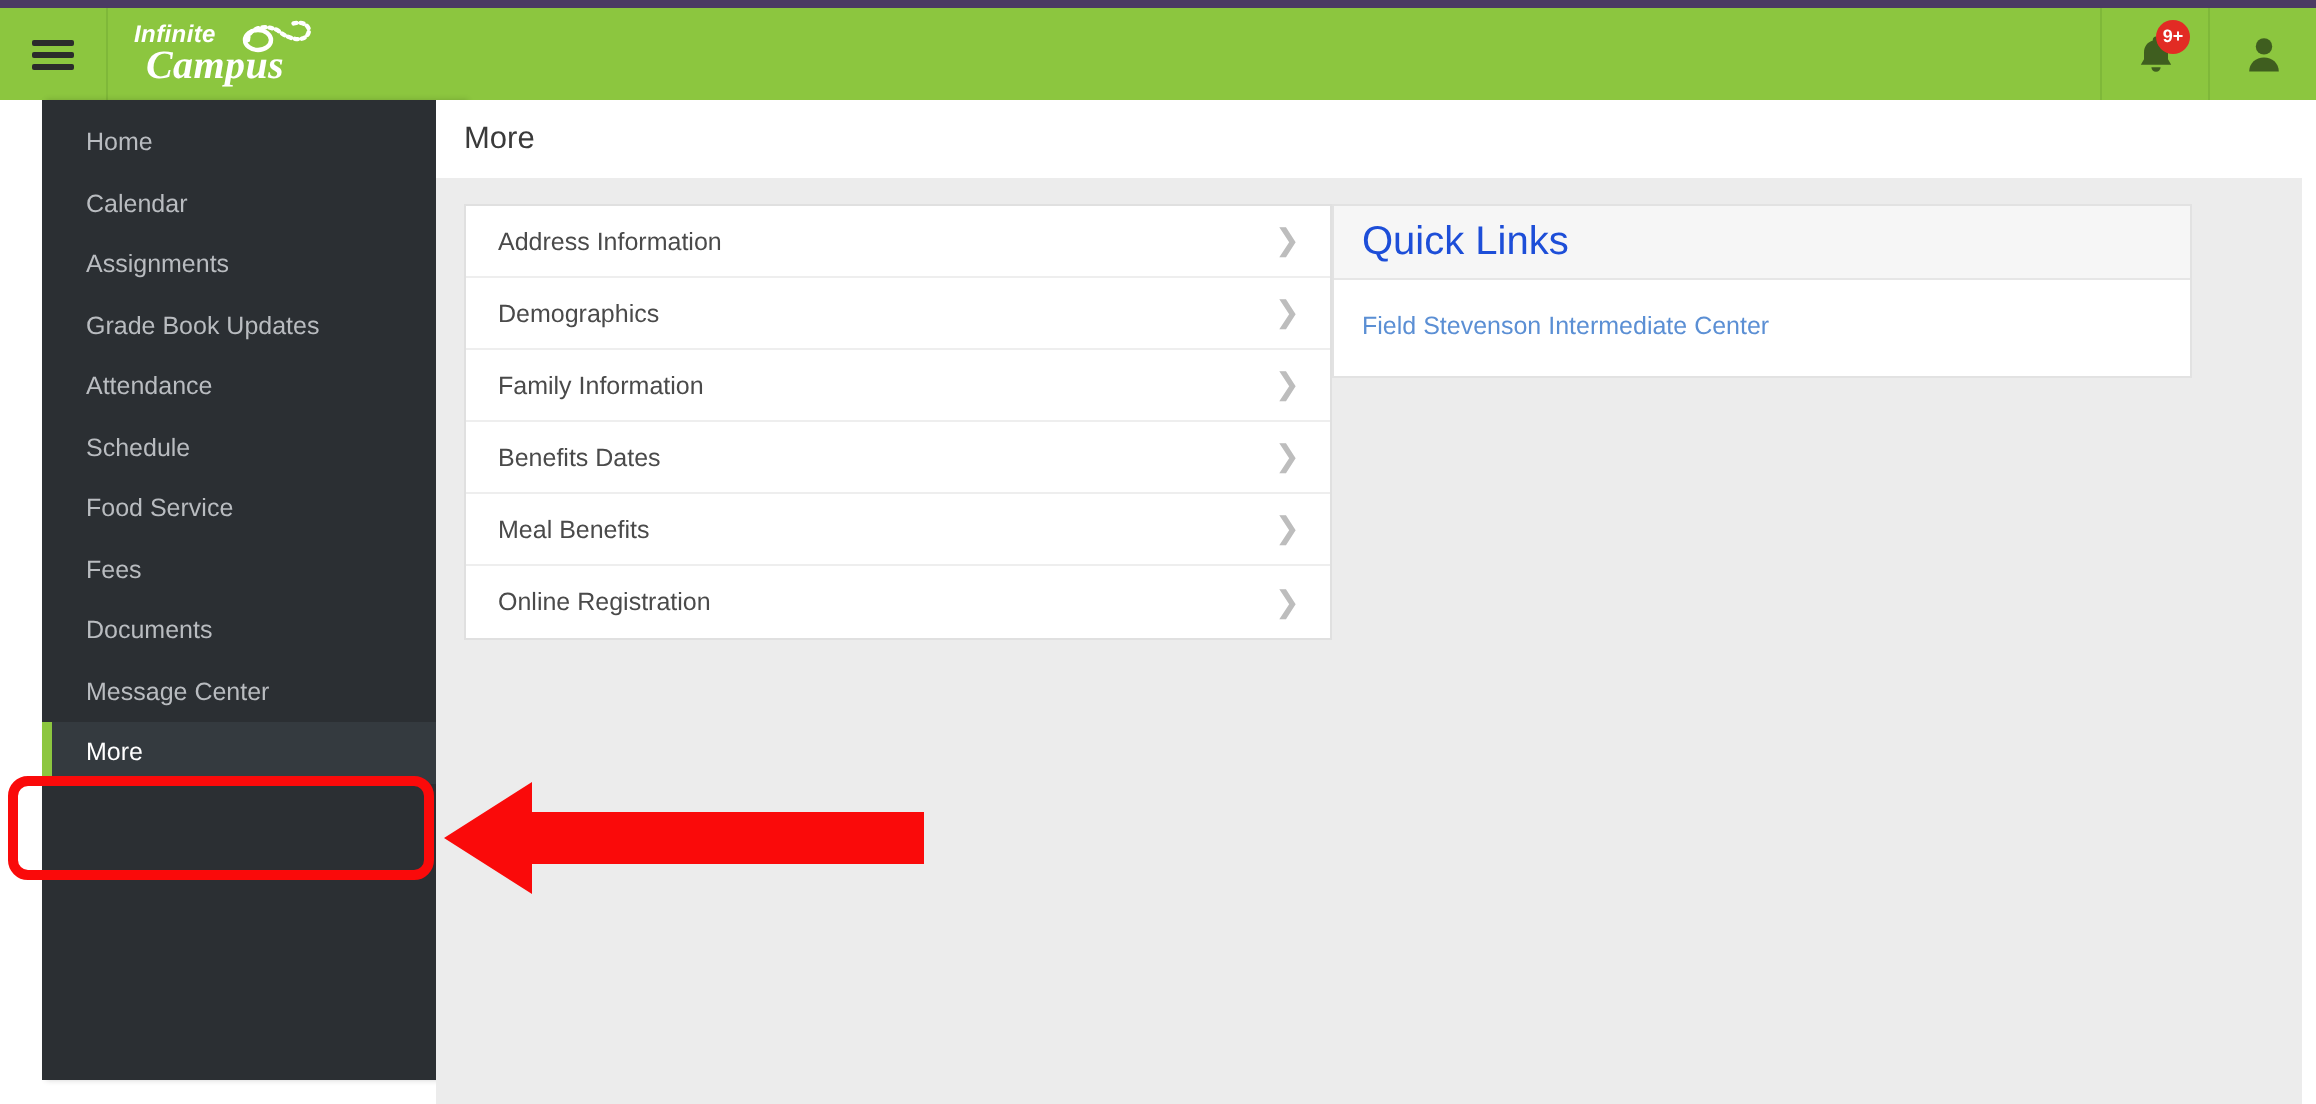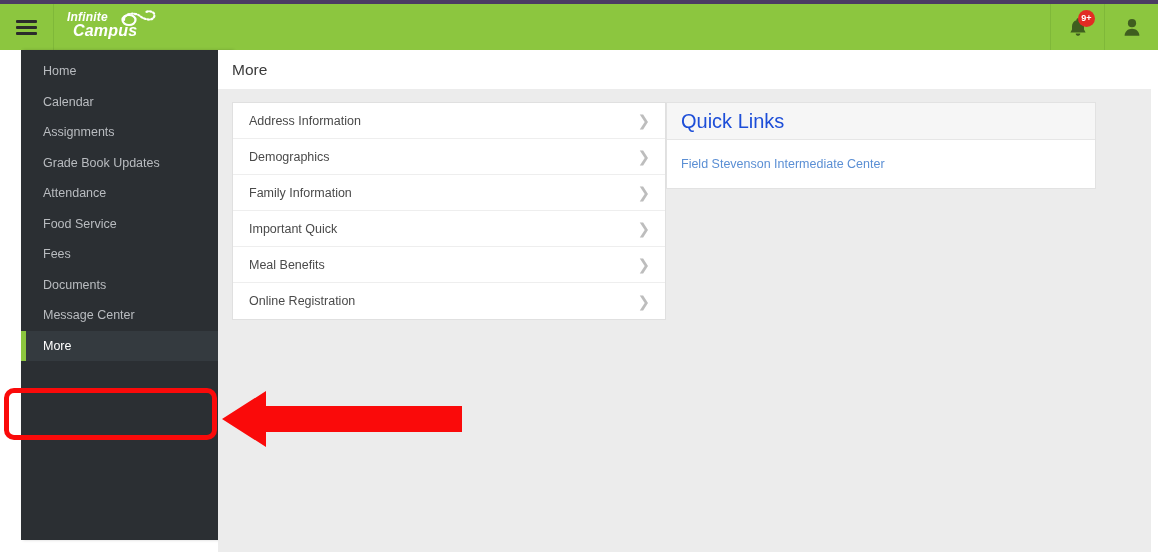--- a/index.html
+++ b/index.html
@@ -76,25 +76,26 @@
     font-size: 12px;
     font-style: italic;
     font-weight: bold;
     letter-spacing: 0.2px;
     line-height: 1;
   }
   .brand-campus {
     position: absolute;
     left: 7px;
     top: 13px;
-    font-size: 16px;
+    font-size: 20px;
     font-style: italic;
     font-weight: bold;
     letter-spacing: 0.2px;
     line-height: 1;
+    font-family: Liberation Serif, serif;
   }
   .brand-swoosh {
     position: absolute;
     left: 52px;
     top: -2px;
   }
 
   .header-spacer { flex: 1 1 auto; }
 
   .header-btn {
@@ -330,20 +331,23 @@
     <div class="nav-item">
       <span>Assignments</span>
     </div>
     <div class="nav-item">
       <span>Grade Book Updates</span>
     </div>
     <div class="nav-item">
       <span>Attendance</span>
     </div>
     <div class="nav-item">
+      <span>Schedule</span>
+    </div>
+    <div class="nav-item">
       <span>Food Service</span>
     </div>
     <div class="nav-item">
       <span>Fees</span>
     </div>
     <div class="nav-item">
       <span>Documents</span>
     </div>
     <div class="nav-item">
       <span>Message Center</span>
@@ -368,21 +372,21 @@
         </div>
         <div class="list-row">
           <span class="list-row-label">Demographics</span>
           <span class="chev">❯</span>
         </div>
         <div class="list-row">
           <span class="list-row-label">Family Information</span>
           <span class="chev">❯</span>
         </div>
         <div class="list-row">
-          <span class="list-row-label">Important Quick</span>
+          <span class="list-row-label">Benefits Dates</span>
           <span class="chev">❯</span>
         </div>
         <div class="list-row">
           <span class="list-row-label">Meal Benefits</span>
           <span class="chev">❯</span>
         </div>
         <div class="list-row">
           <span class="list-row-label">Online Registration</span>
           <span class="chev">❯</span>
         </div>

